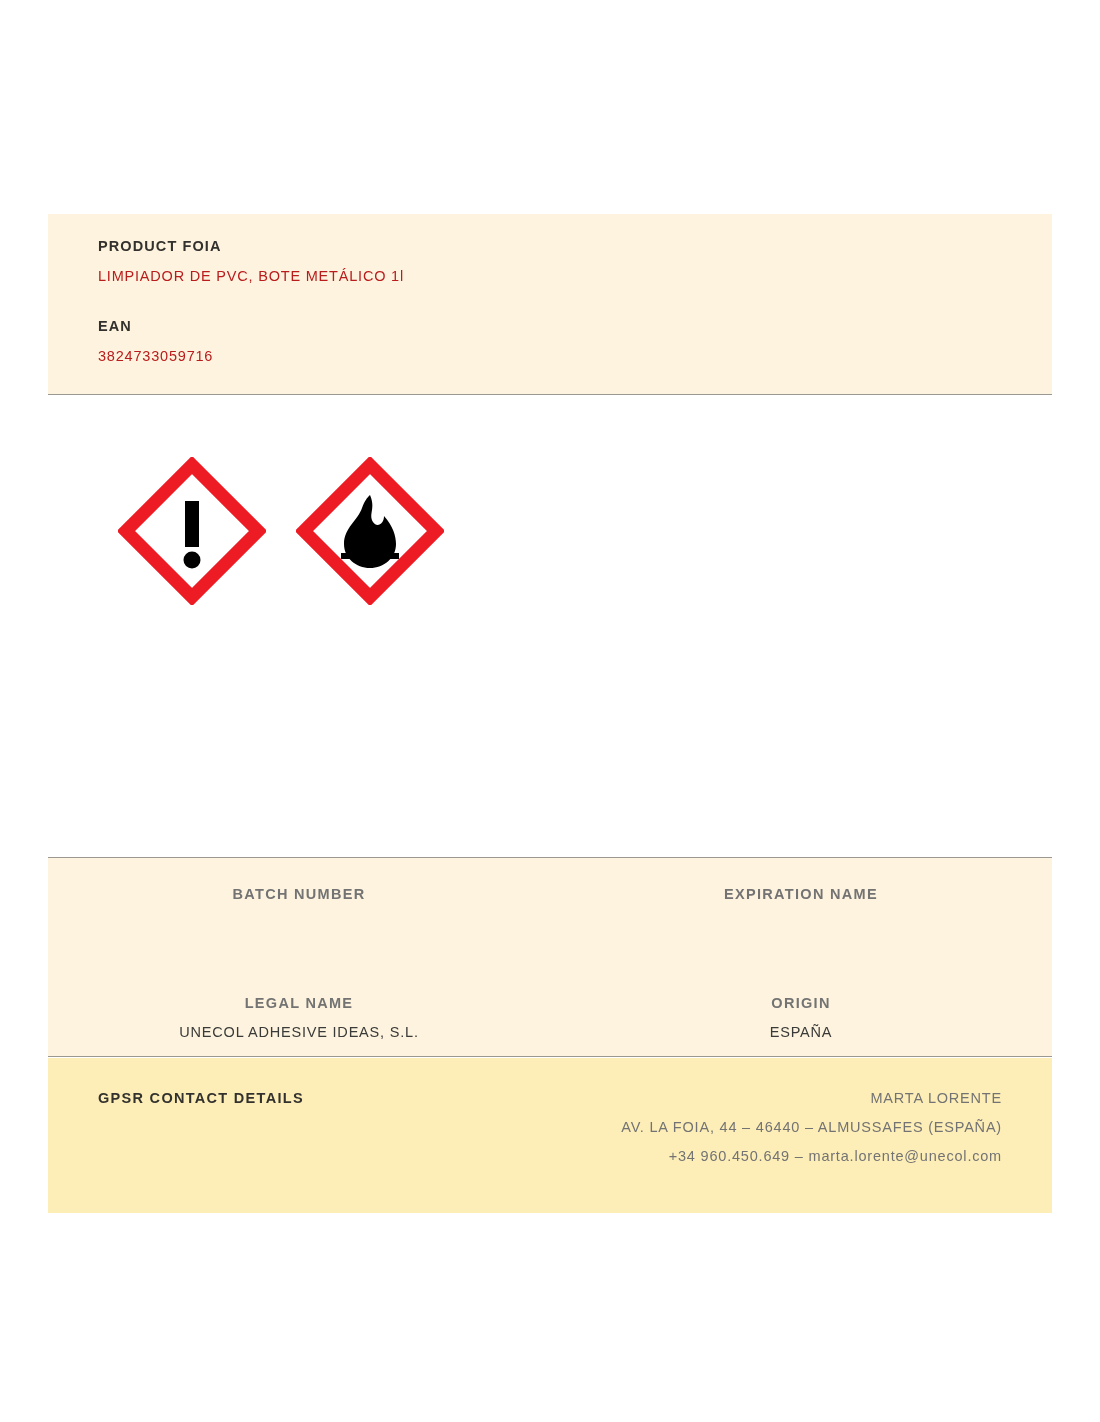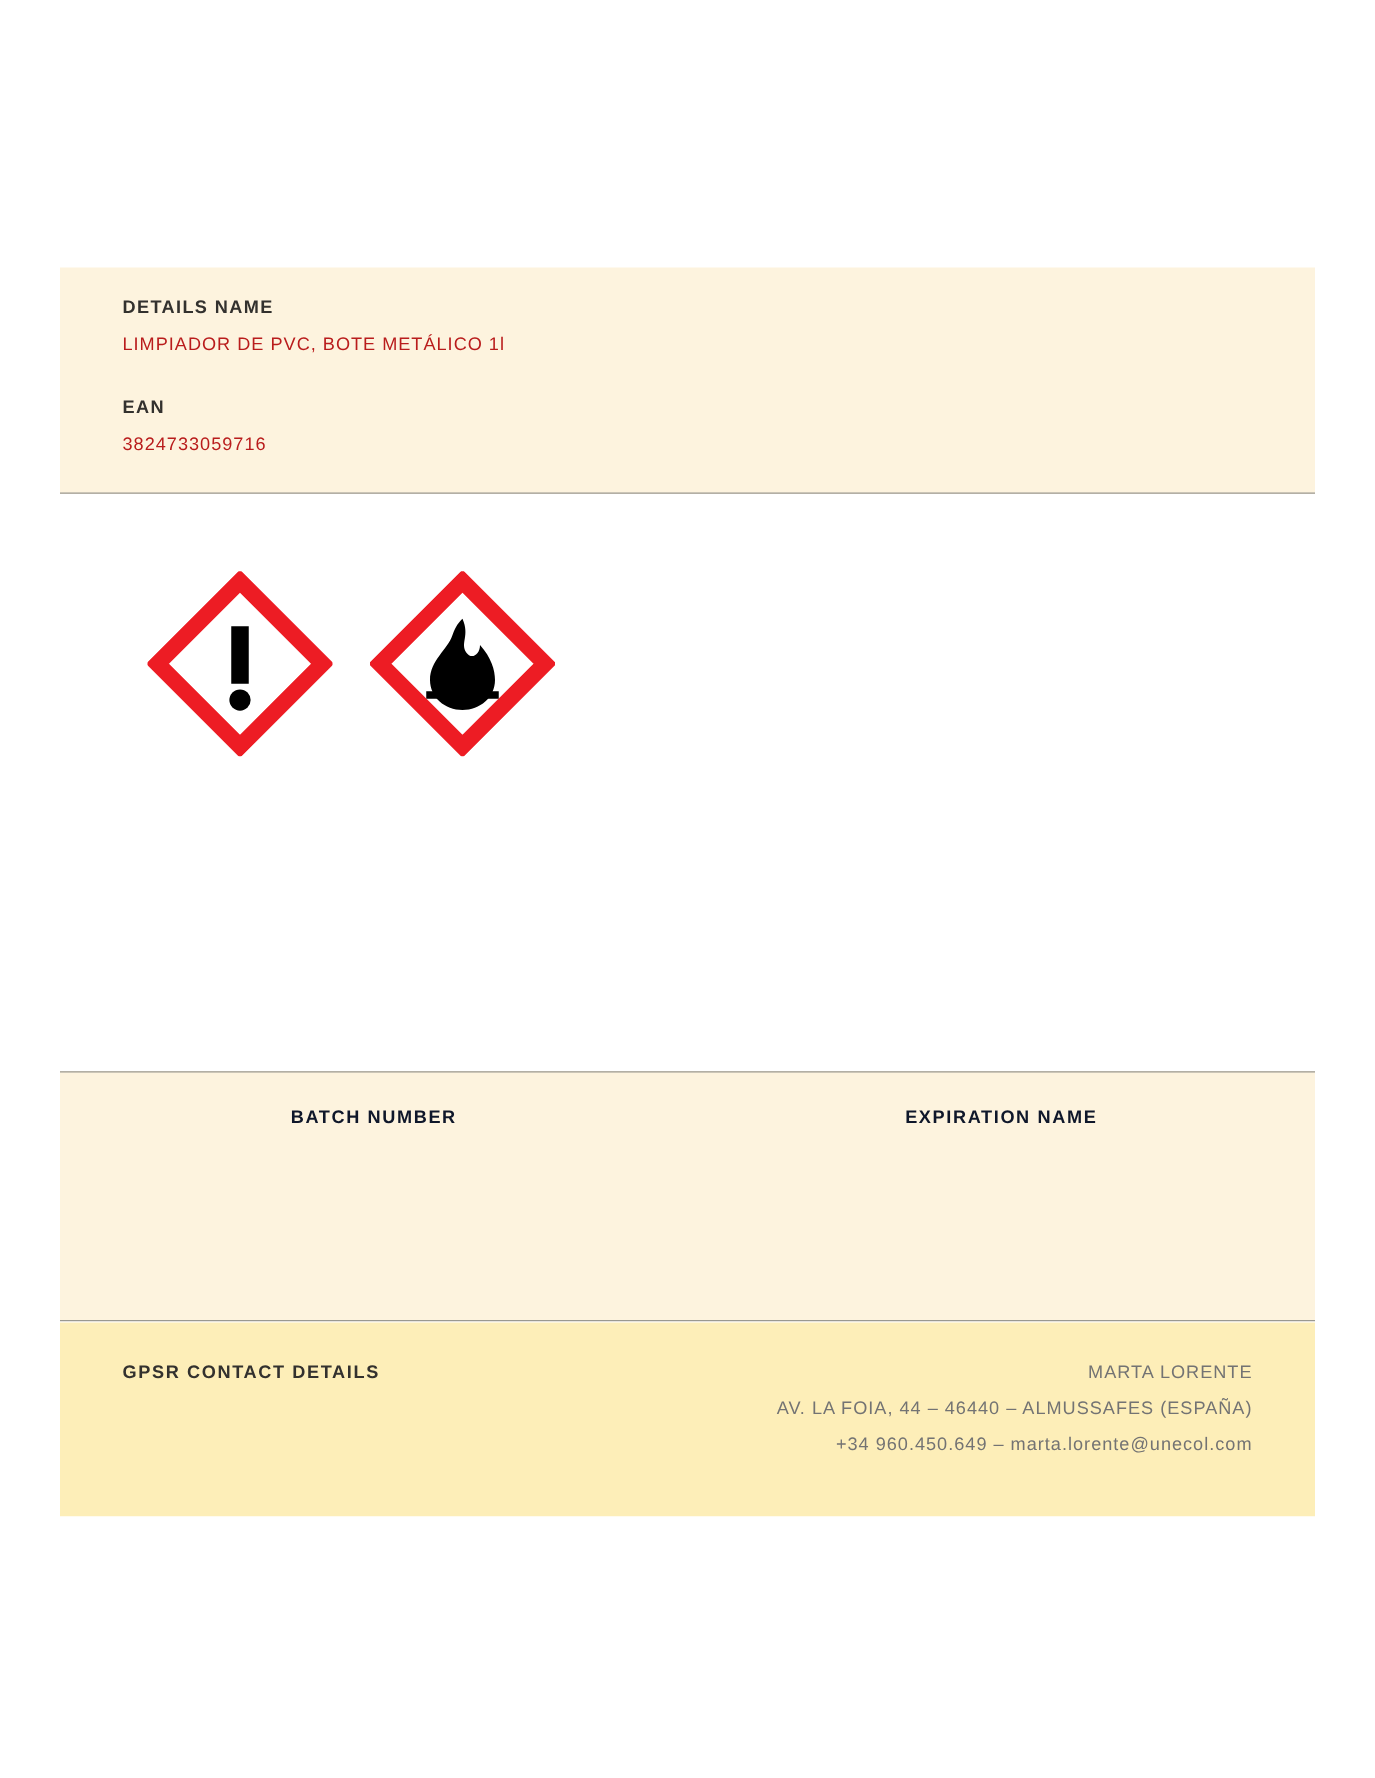--- a/index.html
+++ b/index.html
@@ -87,21 +87,21 @@
     width: 50%;
     text-align: center;
     box-sizing: border-box;
   }
   .mid-row-1 { padding-top: 28px; }
   .mid-row-2 { padding-top: 62px; }
   .cell-label {
     font-size: 14.5px;
     font-weight: bold;
     letter-spacing: 1.3px;
-    color: #0f172a;
+    color: #737373;
     margin: 0 0 13px 0;
   }
   .cell-value {
     font-size: 14.5px;
     letter-spacing: 0.8px;
     color: #3a3a38;
     margin: 0;
     min-height: 18px;
   }
 
@@ -137,21 +137,21 @@
     color: #737373;
   }
   .gpsr-lines p:last-child { margin-bottom: 0; }
 </style>
 </head>
 <body>
 
 <div class="page">
 
   <div class="header-block">
-    <p class="field-label">DETAILS NAME</p>
+    <p class="field-label">PRODUCT FOIA</p>
     <p class="field-value">LIMPIADOR DE PVC, BOTE METÁLICO 1l</p>
     <div class="spacer-gap"></div>
     <p class="field-label">EAN</p>
     <p class="field-value">3824733059716</p>
   </div>
 
   <div class="pictograms">
 
     <div class="picto">
       <svg width="148" height="148" viewBox="0 0 148 148" aria-hidden="true">
@@ -182,20 +182,30 @@
     <div class="mid-row mid-row-1">
       <div class="mid-cell">
         <p class="cell-label">BATCH NUMBER</p>
         <p class="cell-value"></p>
       </div>
       <div class="mid-cell">
         <p class="cell-label">EXPIRATION NAME</p>
         <p class="cell-value"></p>
       </div>
     </div>
+    <div class="mid-row mid-row-2">
+      <div class="mid-cell">
+        <p class="cell-label">LEGAL NAME</p>
+        <p class="cell-value">UNECOL ADHESIVE IDEAS, S.L.</p>
+      </div>
+      <div class="mid-cell">
+        <p class="cell-label">ORIGIN</p>
+        <p class="cell-value">ESPAÑA</p>
+      </div>
+    </div>
   </div>
 
   <div class="gpsr-block">
     <div class="gpsr-label">GPSR CONTACT DETAILS</div>
     <div class="gpsr-lines">
       <p>MARTA LORENTE</p>
       <p>AV. LA FOIA, 44 – 46440 – ALMUSSAFES (ESPAÑA)</p>
       <p>+34 960.450.649 – marta.lorente@unecol.com</p>
     </div>
   </div>

